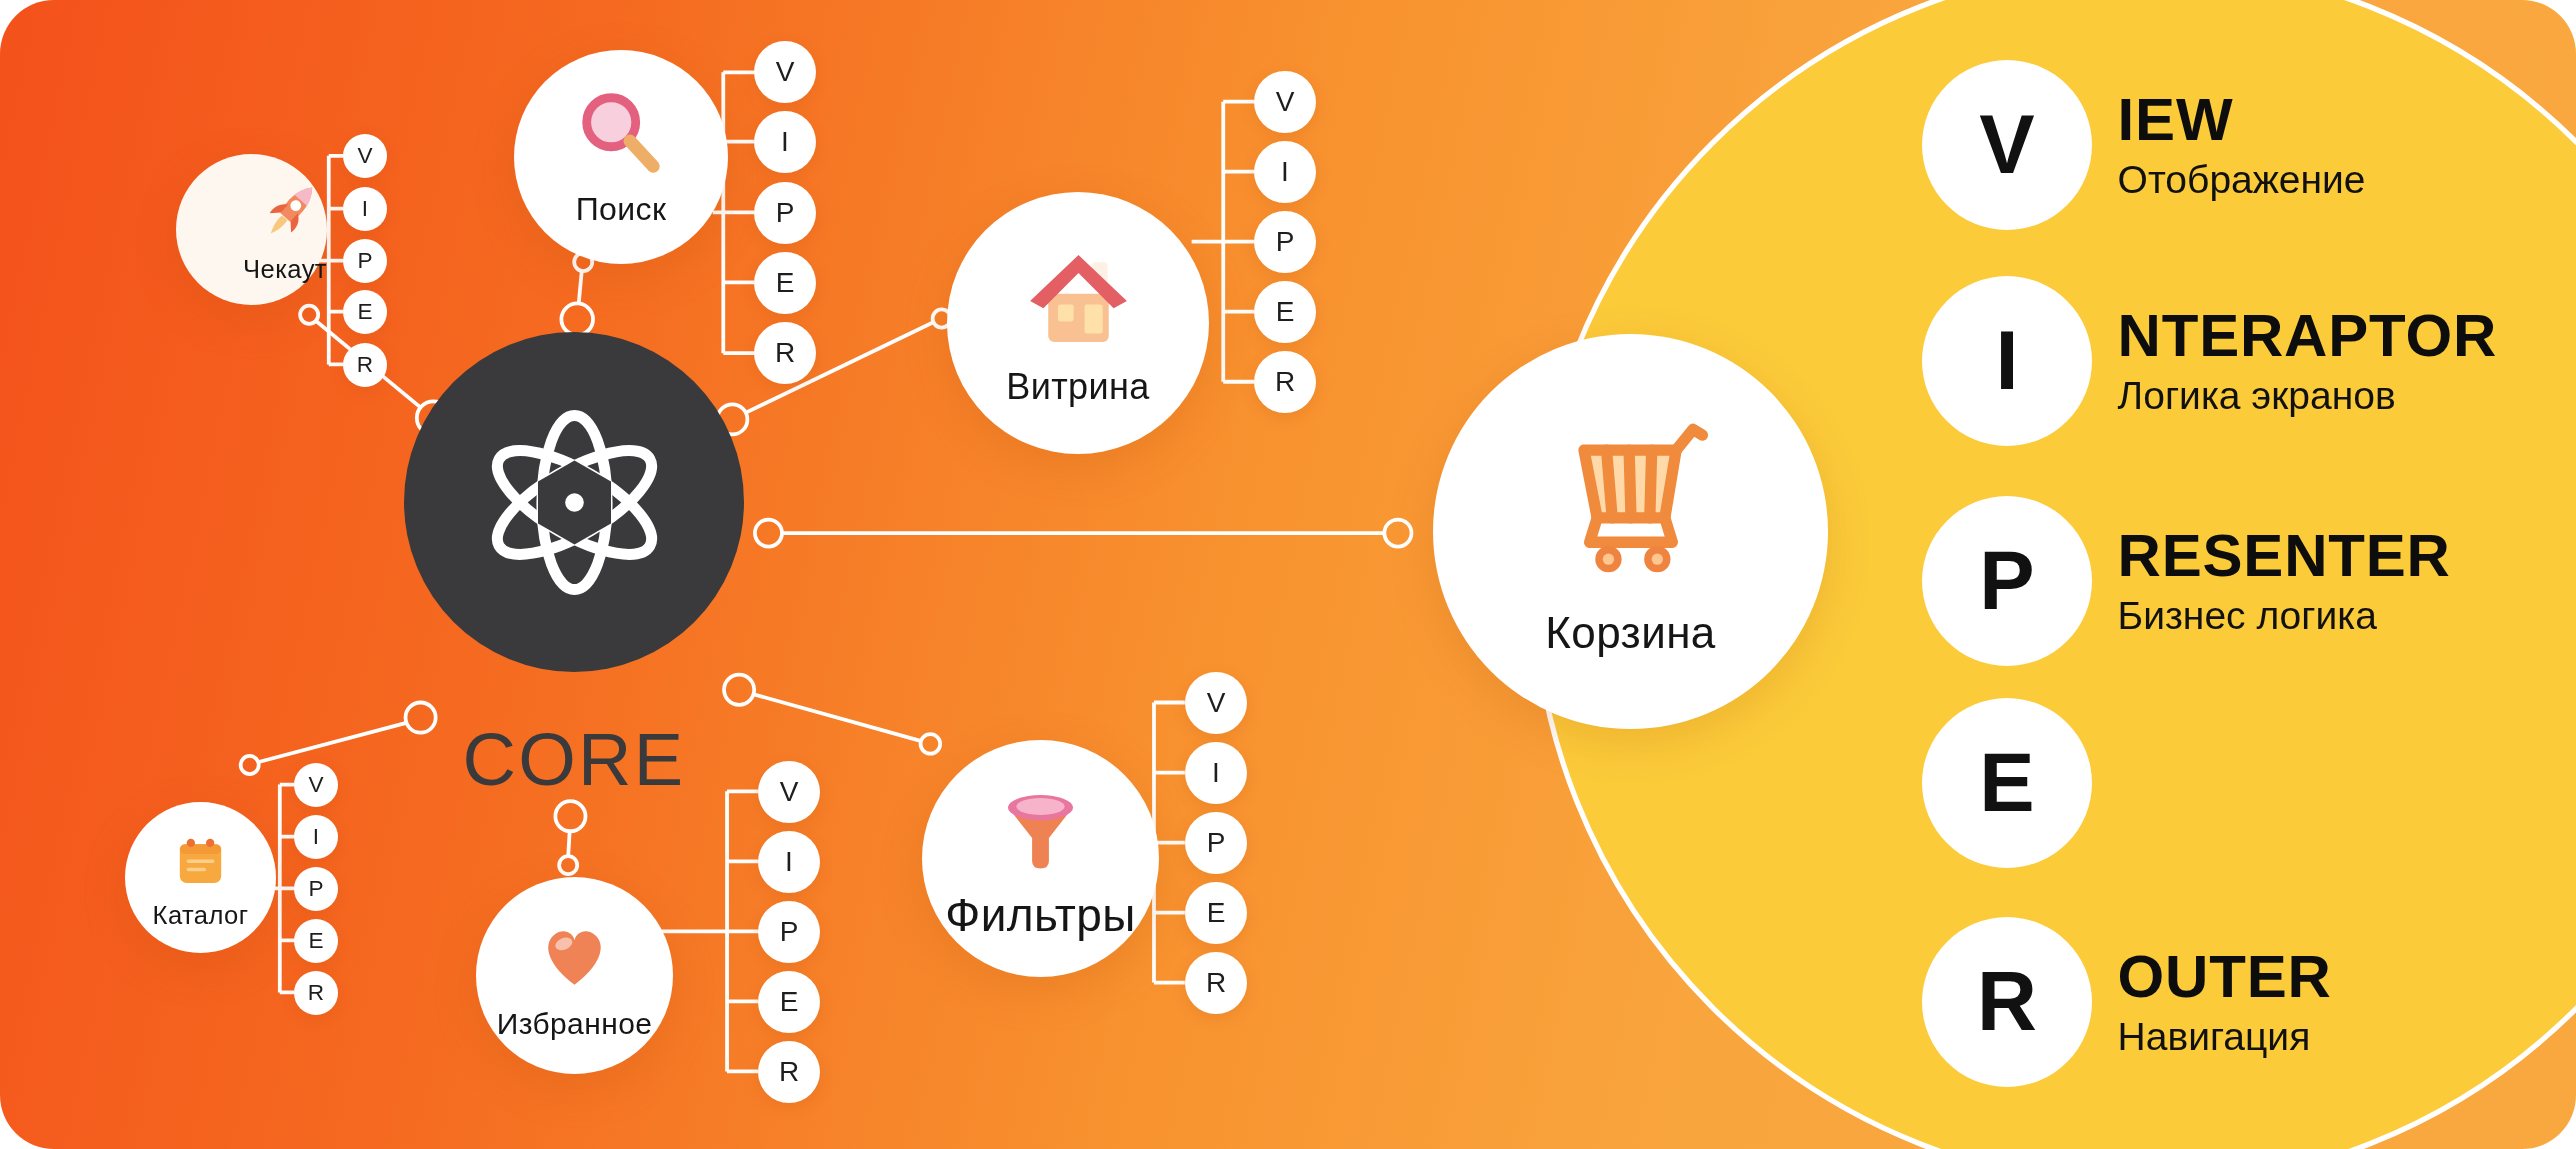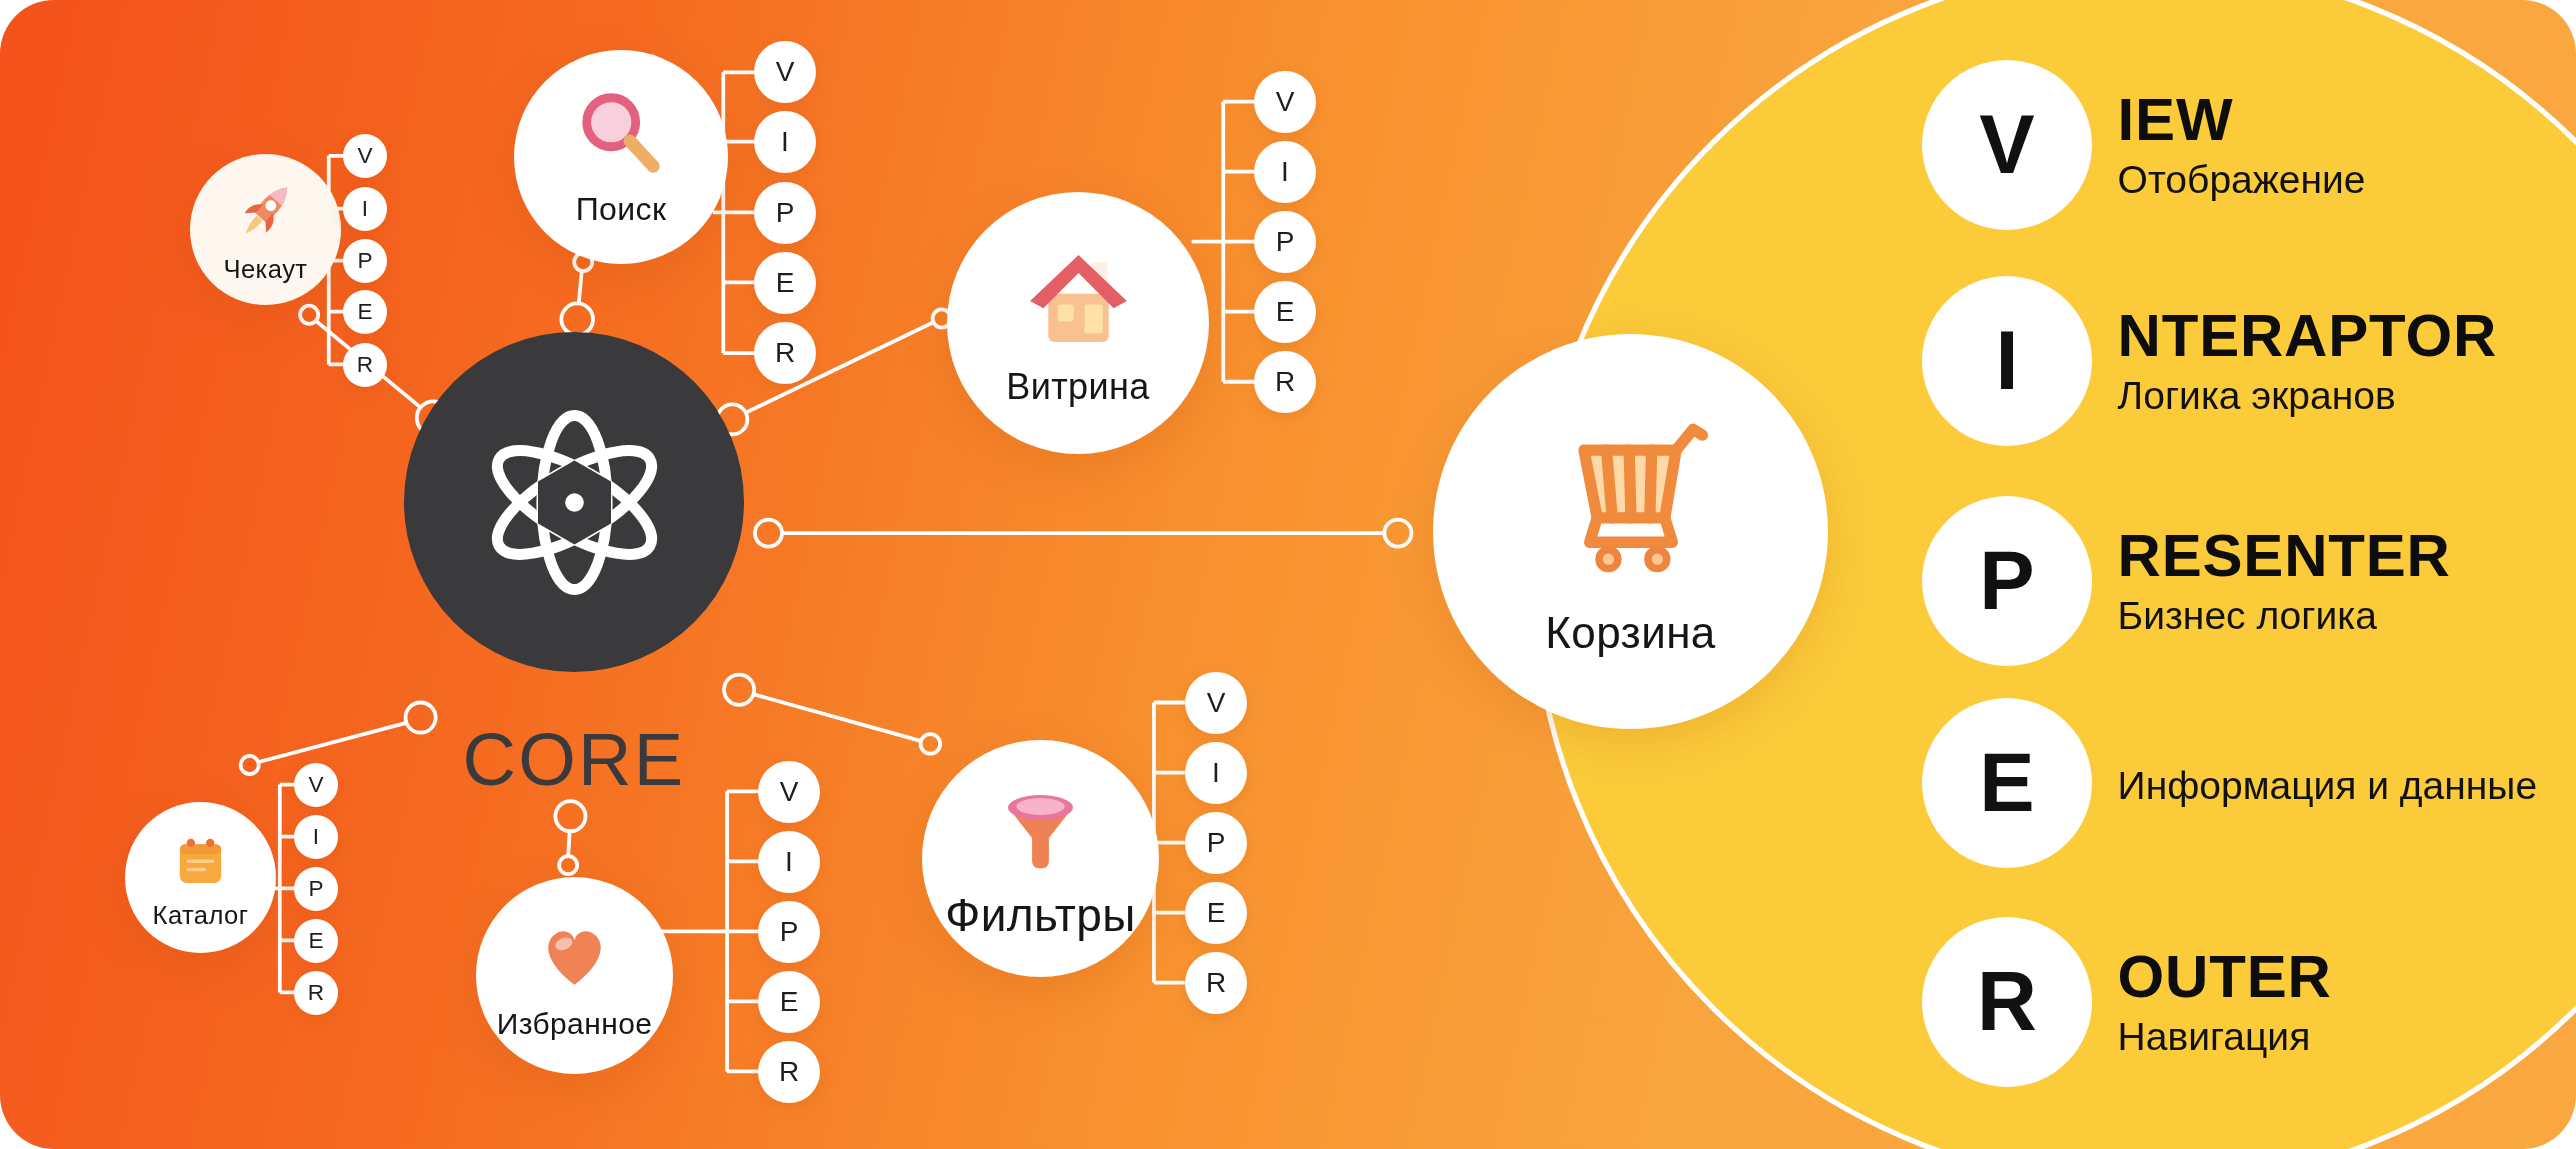--- a/index.html
+++ b/index.html
@@ -91,21 +91,21 @@
         <ellipse rx="112" ry="42" transform="rotate(90)"></ellipse>
         <ellipse rx="112" ry="42" transform="rotate(30)"></ellipse>
         <ellipse rx="112" ry="42" transform="rotate(-30)"></ellipse>
       </g>
       <polygon points="0,-54 47,-27 47,27 0,54 -47,27 -47,-27" fill="#3a3a3c"></polygon>
       <circle r="12" fill="#ffffff"></circle>
     </svg>
   </div>
   <div class="core-label">CORE</div>
 
-  <div class="node" style="left:190px;top:154px;width:151px;height:151px;background:#fdf7f0;">
+  <div class="node" style="left:176px;top:154px;width:151px;height:151px;background:#fdf7f0;align-items:flex-end;">
     <svg class="icon" width="72" height="72" viewBox="0 0 100 100">
       <g transform="rotate(42 50 50)">
         <path d="M50 6 C62 20 66 42 59 62 L41 62 C34 42 38 20 50 6 Z" fill="#f28a5f"></path>
         <path d="M50 6 C56 13 60 21 62 30 L38 30 C40 21 44 13 50 6 Z" fill="#f6b9c6"></path>
         <circle cx="50" cy="40" r="7.5" fill="#ffffff"></circle>
         <path d="M41 46 C31 52 28 62 30 72 L41 61 Z" fill="#ea6440"></path>
         <path d="M59 46 C69 52 72 62 70 72 L59 61 Z" fill="#ea6440"></path>
         <path d="M45 63 C43 75 47 85 50 92 C53 85 57 75 55 63 Z" fill="#f8c97c"></path>
       </g>
     </svg>
@@ -239,21 +239,20 @@
     <div class="legend-text">
       <div class="legend-title">RESENTER</div>
       <div class="legend-sub">Бизнес логика</div>
     </div>
   </div>
   <div class="legend-row" style="top:698px;">
     <div class="legend-circle">
         <span>E</span>
       </div>
     <div class="legend-text">
-      <div class="legend-sub">Информация и данные</div>
     </div>
   </div>
   <div class="legend-row" style="top:917px;">
     <div class="legend-circle">
         <span>R</span>
       </div>
     <div class="legend-text">
       <div class="legend-title">OUTER</div>
       <div class="legend-sub">Навигация</div>
     </div>

